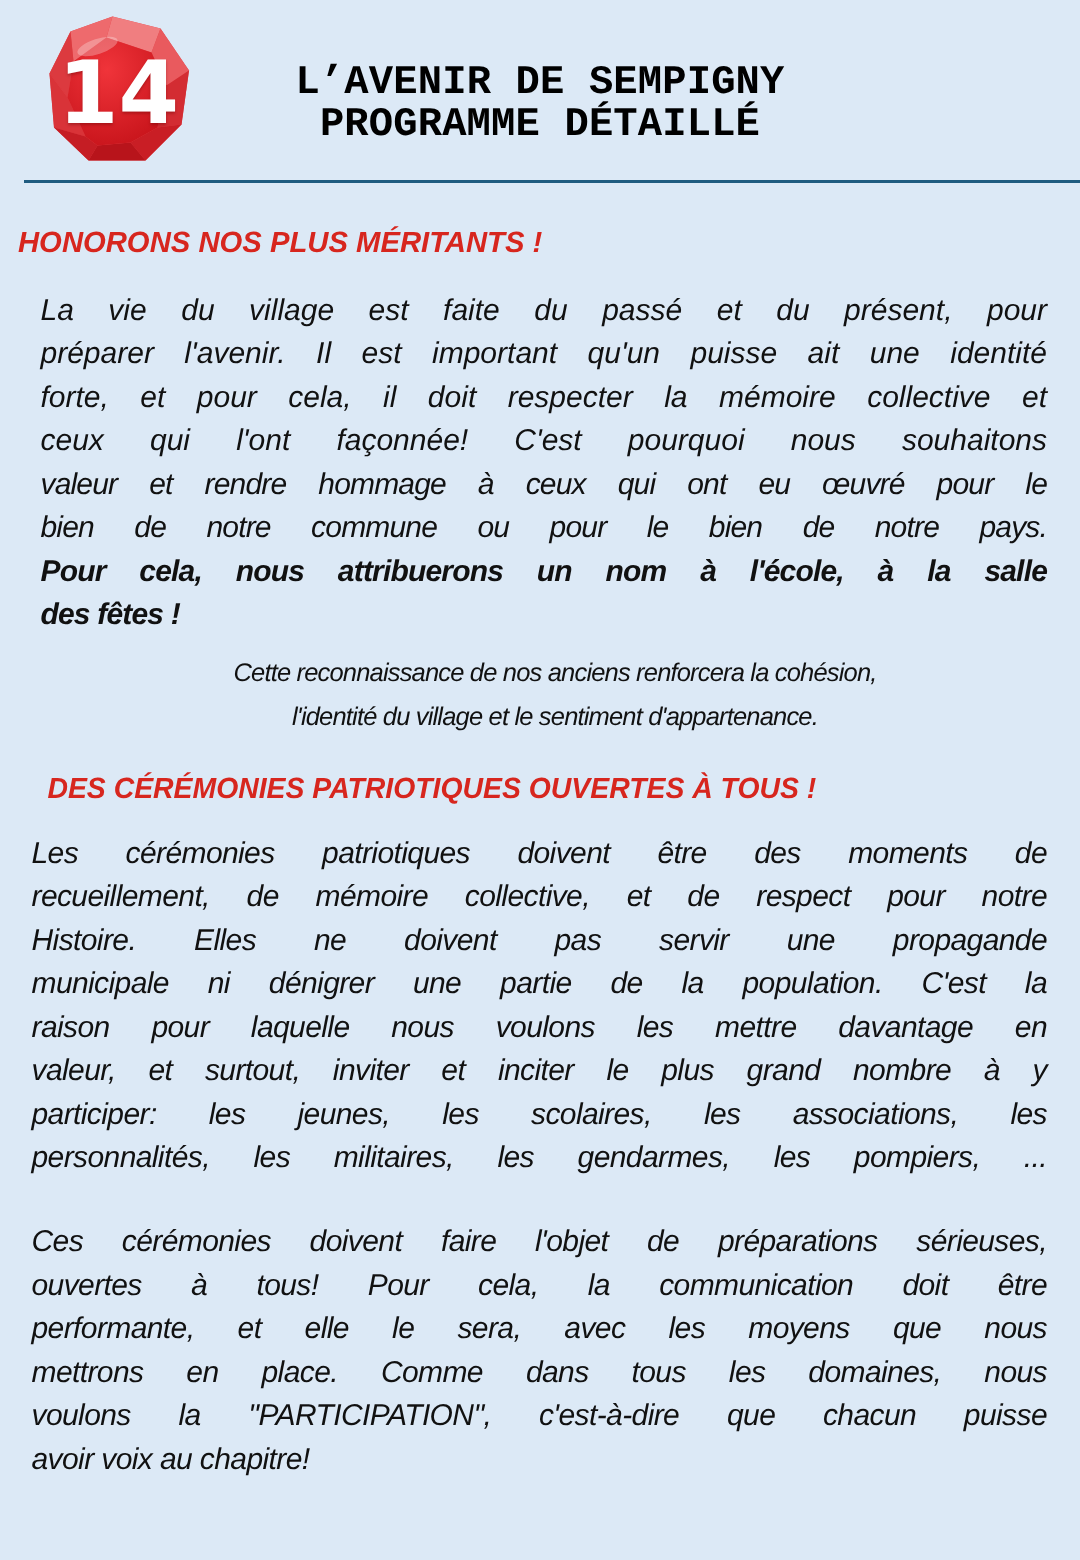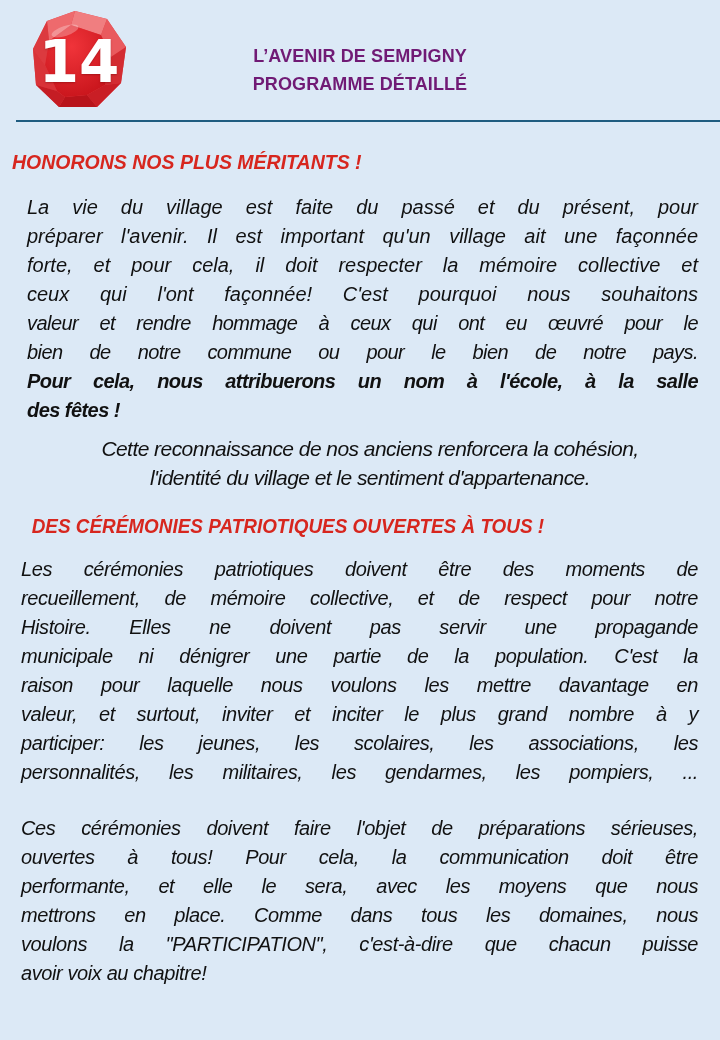--- a/index.html
+++ b/index.html
@@ -20,23 +20,23 @@
       display: flex; align-items: center; justify-content: center;
       font-family: "DejaVu Sans", sans-serif;
       font-weight: bold; font-size: 58px; color: #ffffff;
       padding-top: 4px; letter-spacing: 0px;
       text-shadow: 0 1px 2px rgba(90,0,0,0.35);
     }
 
     .header-title {
       position: absolute; left: 180px; top: 42px; width: 360px;
       text-align: center;
-      font-family: Liberation Sans, sans-serif;
-      font-weight: bold; font-size: 18px; line-height: 28px;
-      color: #701a75;
+      font-family: Liberation Mono, monospace;
+      font-weight: bold; font-size: 27px; line-height: 28px;
+      color: #000000;
       letter-spacing: 0.1px;
     }
 
     .divider {
       position: absolute; left: 16px; right: 0; top: 120px;
       height: 2px; background: #1f5c80;
     }
 
     .section-heading {
       position: absolute; left: 12px; width: 720px; 
@@ -59,21 +59,21 @@
     .para .bold { font-weight: bold; }
 
     #p1 { left: 27px; top: 193px; width: 671px; }
     #p1 .line { height: 29px; line-height: 29px; }
     #p1 .line.narrow { letter-spacing: -0.55px; }
 
     #caption {
       position: absolute; left: 20px; top: 434px; width: 700px;
       text-align: center;
       font-family: "Liberation Sans", sans-serif;
-      font-style: italic; font-size: 21px; line-height: 29px;
+      font-style: italic; font-size: 17px; line-height: 29px;
       letter-spacing: -0.55px;
     }
 
     #p2 { left: 21px; top: 555px; width: 677px; }
     #p2 .line { height: 29px; line-height: 29px; letter-spacing: -0.4px; }
 
     #p3 { left: 21px; top: 814px; width: 677px; }
     #p3 .line { height: 29px; line-height: 29px; letter-spacing: -0.4px; }
   </style>
 </head>
@@ -110,21 +110,21 @@
   <div>L’AVENIR DE SEMPIGNY</div>
   <div>PROGRAMME DÉTAILLÉ</div>
 </div>
 
 <div class="divider"></div>
 
 <div id="h1" class="section-heading">HONORONS NOS PLUS MÉRITANTS !</div>
 
 <div id="p1" class="para">
   <span class="line">La vie du village est faite du passé et du présent, pour</span>
-  <span class="line">préparer l'avenir. Il est important qu'un village ait une façonnée</span>
+  <span class="line">préparer l'avenir. Il est important qu'un puisse ait une identité</span>
   <span class="line">forte, et pour cela, il doit respecter la mémoire collective et</span>
   <span class="line">ceux qui l'ont façonnée! C'est pourquoi nous souhaitons</span>
   <span class="line narrow">valeur et rendre hommage à ceux qui ont eu œuvré pour le</span>
   <span class="line narrow">bien de notre commune ou pour le bien de notre pays.</span>
   <span class="line bold narrow">Pour cela, nous attribuerons un nom à l'école, à la salle</span>
   <span class="line bold last narrow">des fêtes !</span>
 </div>
 
 <div id="caption">
   <div>Cette reconnaissance de nos anciens renforcera la cohésion,</div>

